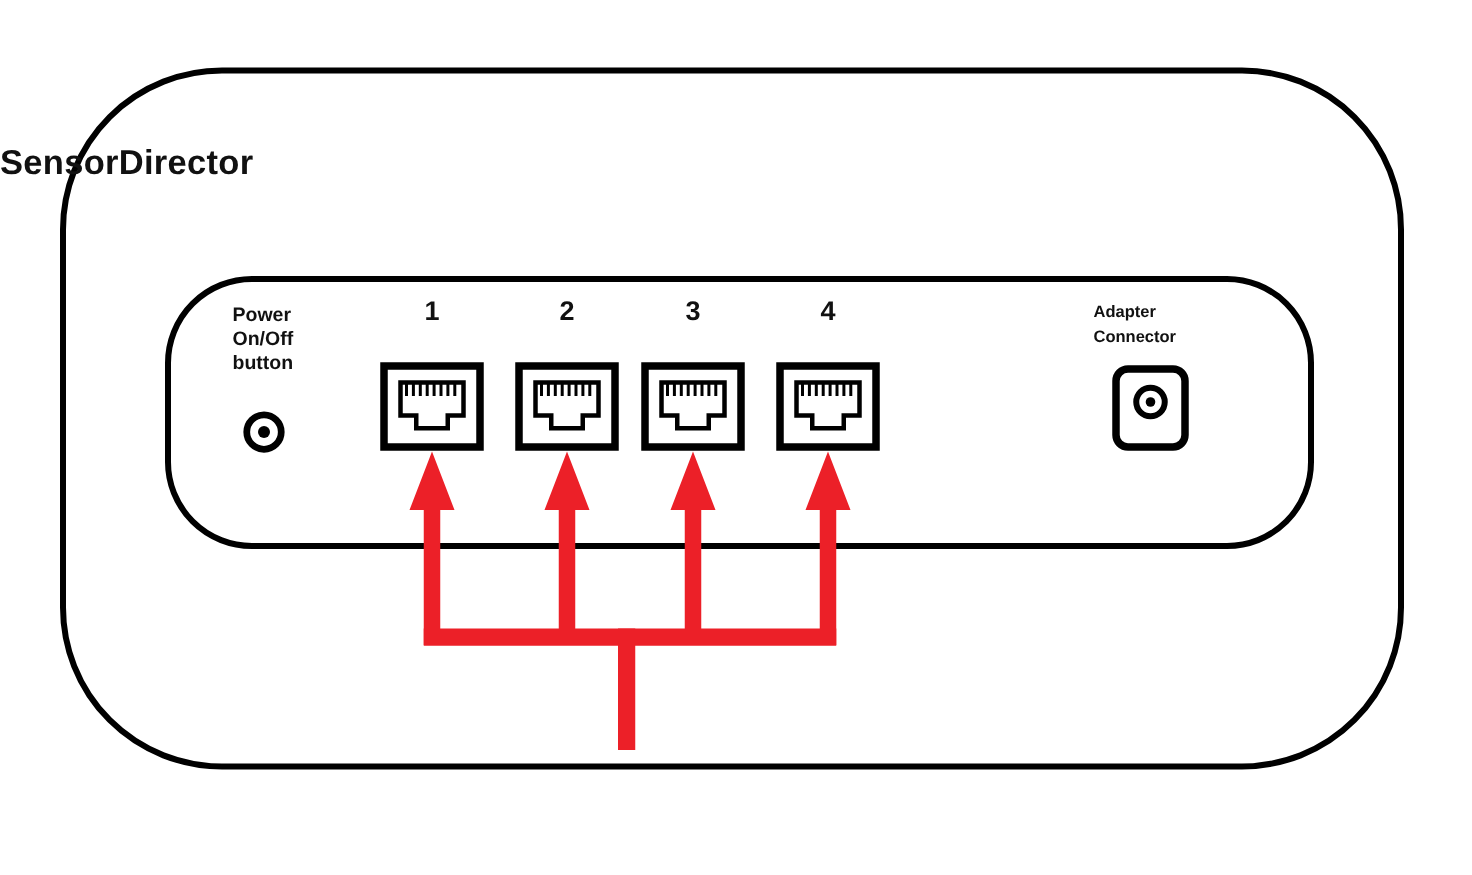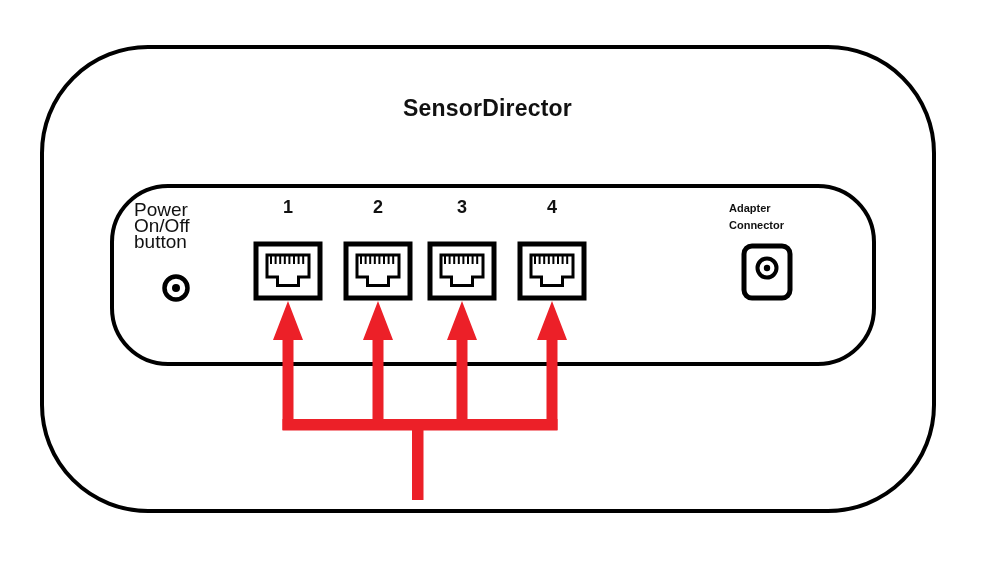--- a/index.html
+++ b/index.html
@@ -18,38 +18,38 @@
     left: 40px; top: 45px;
     width: 896px; height: 468px;
     border: 4px solid #000000;
     border-radius: 108px;
     background: #ffffff;
   }
   .title {
     position: absolute;
     left: 0; top: 95px;
     width: 975px;
-    text-align: center;
+    text-align: left;
     font-size: 23px;
     font-weight: bold;
     letter-spacing: 0.2px;
   }
   .panel {
     position: absolute;
     left: 110px; top: 184px;
     width: 766px; height: 182px;
     border: 4px solid #000000;
     border-radius: 58px;
     background: #ffffff;
   }
   .power-label {
     position: absolute;
-    left: 134px; top: 202px;
-    font-size: 19px;
-    font-weight: normal;
+    left: 155px; top: 202px;
+    font-size: 13px;
+    font-weight: bold;
     line-height: 16px;
   }
   .power-icon {
     position: absolute;
     left: 160px; top: 272px;
     width: 32px; height: 32px;
   }
   .port {
     position: absolute;
     top: 197px;

